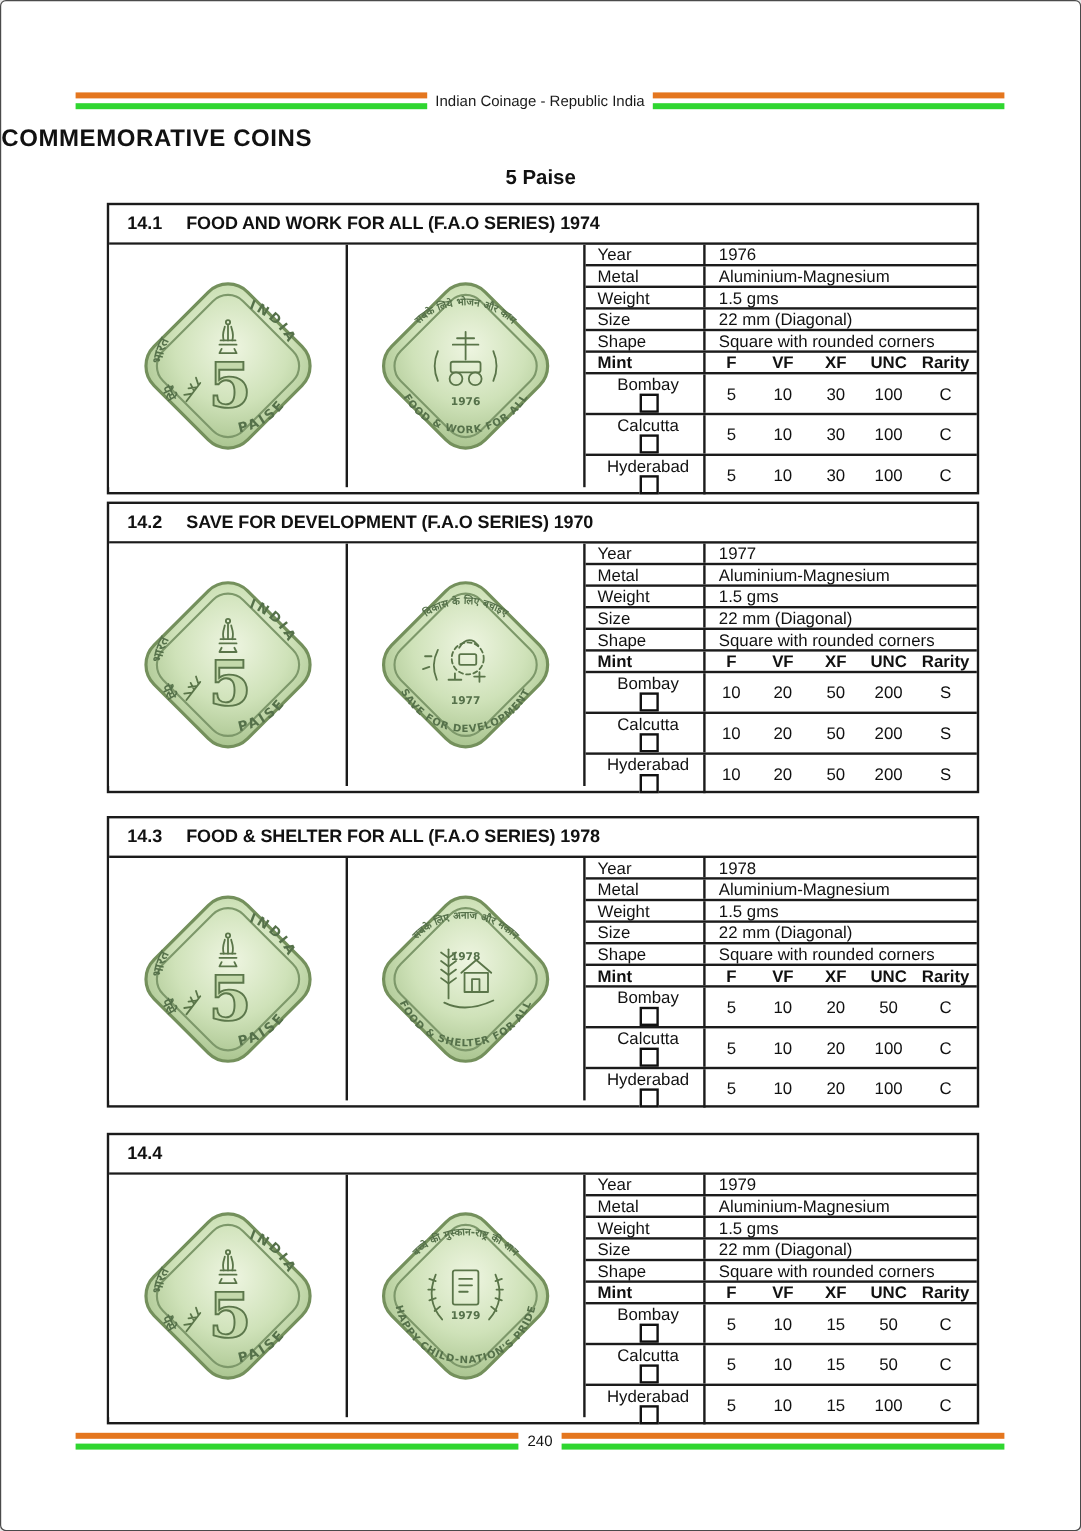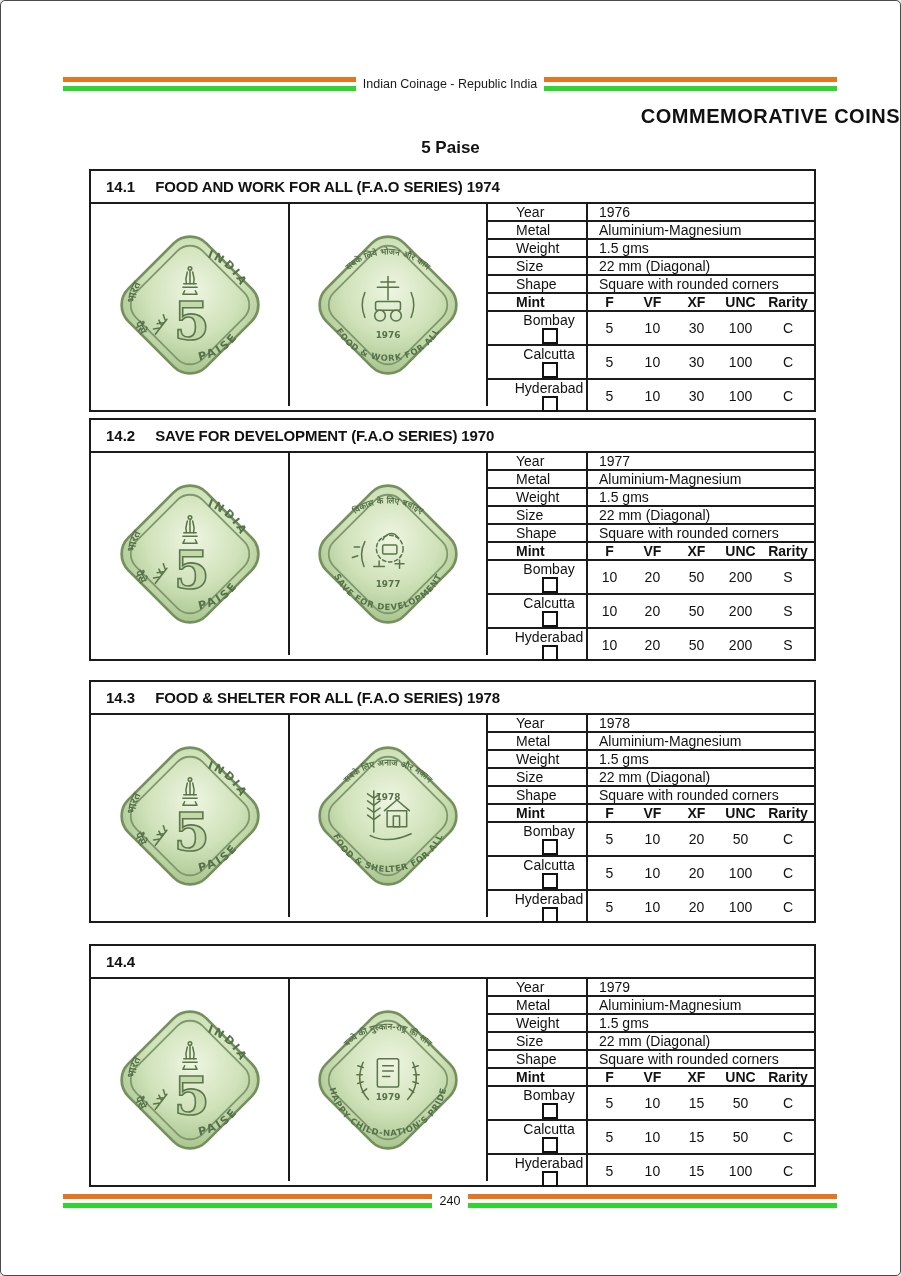--- a/index.html
+++ b/index.html
@@ -11,21 +11,21 @@
 
   
   .band { position:absolute; left:62px; right:63px; display:flex; align-items:center; height:15px; }
   .band-top { top:75px; }
   .band-bottom { top:1192px; }
   .stripe { flex:1; display:flex; flex-direction:column; justify-content:space-between; height:14px; }
   .s-orange { height:5px; background:var(--saffron); }
   .s-green  { height:5px; background:var(--green); }
   .band-text { padding:0 7px; font-size:12.5px; white-space:nowrap; color:#1a1a1a; }
 
-  .page-title { position:absolute; top:104px; left:0; right:0; text-align:right;
+  .page-title { position:absolute; top:104px; left:0; right:0; text-align:left;
     font-size:20px; font-weight:bold; letter-spacing:.5px; }
   .page-subtitle { position:absolute; top:137px; left:0; right:0; text-align:center;
     font-size:17px; font-weight:bold; }
 
   
   .coin-section { position:absolute; left:88px; width:727px; height:243px;
     border:2px solid #1b1b1b; box-sizing:border-box; background:#fff; }
   .sec-head { height:33px; border-bottom:2px solid #1b1b1b; box-sizing:border-box;
     display:flex; align-items:center; font-weight:bold; font-size:15px; }
   .sec-num { margin:0 20px 0 15px; }
@@ -51,21 +51,21 @@
   .c-rev-h { font-family:"DejaVu Sans", sans-serif; font-size:9.5px; font-weight:bold;
     fill:#55714a; text-anchor:middle; }
   .c-rev-e { font-family:"DejaVu Sans", sans-serif; font-size:9.5px; font-weight:bold;
     fill:#55714a; text-anchor:middle; letter-spacing:.8px; }
 
   
   .spec-table { flex:1; display:flex; flex-direction:column; font-size:14px; }
   .t-row { flex:1; display:flex; align-items:stretch; border-bottom:2px solid #1b1b1b; }
   .t-row:last-child { border-bottom:none; }
   .t-label { width:100px; box-sizing:border-box; border-right:2px solid #1b1b1b;
-    display:flex; align-items:center; padding-left:28px; }
+    display:flex; align-items:center; padding-left:10px; }
   .t-value { flex:1; display:flex; align-items:center; padding-left:11px; }
   .t-vals { flex:1; display:flex; align-items:center; }
   .t-bold { font-weight:bold; }
   .col { display:block; text-align:center; }
   .c1 { width:19%; } .c2 { width:19%; } .c3 { width:20%; } .c4 { width:19%; } .c5 { width:23%; }
   .mint-label { justify-content:space-between; padding-right:4px;flex-direction:column; }
   .checkbox { width:12px; height:12px; border:2px solid #111; background:#fff;
     flex:0 0 auto; margin-left:2px; cursor:pointer; }
 
   .page-num { padding:0 8px; font-size:12.5px; }

